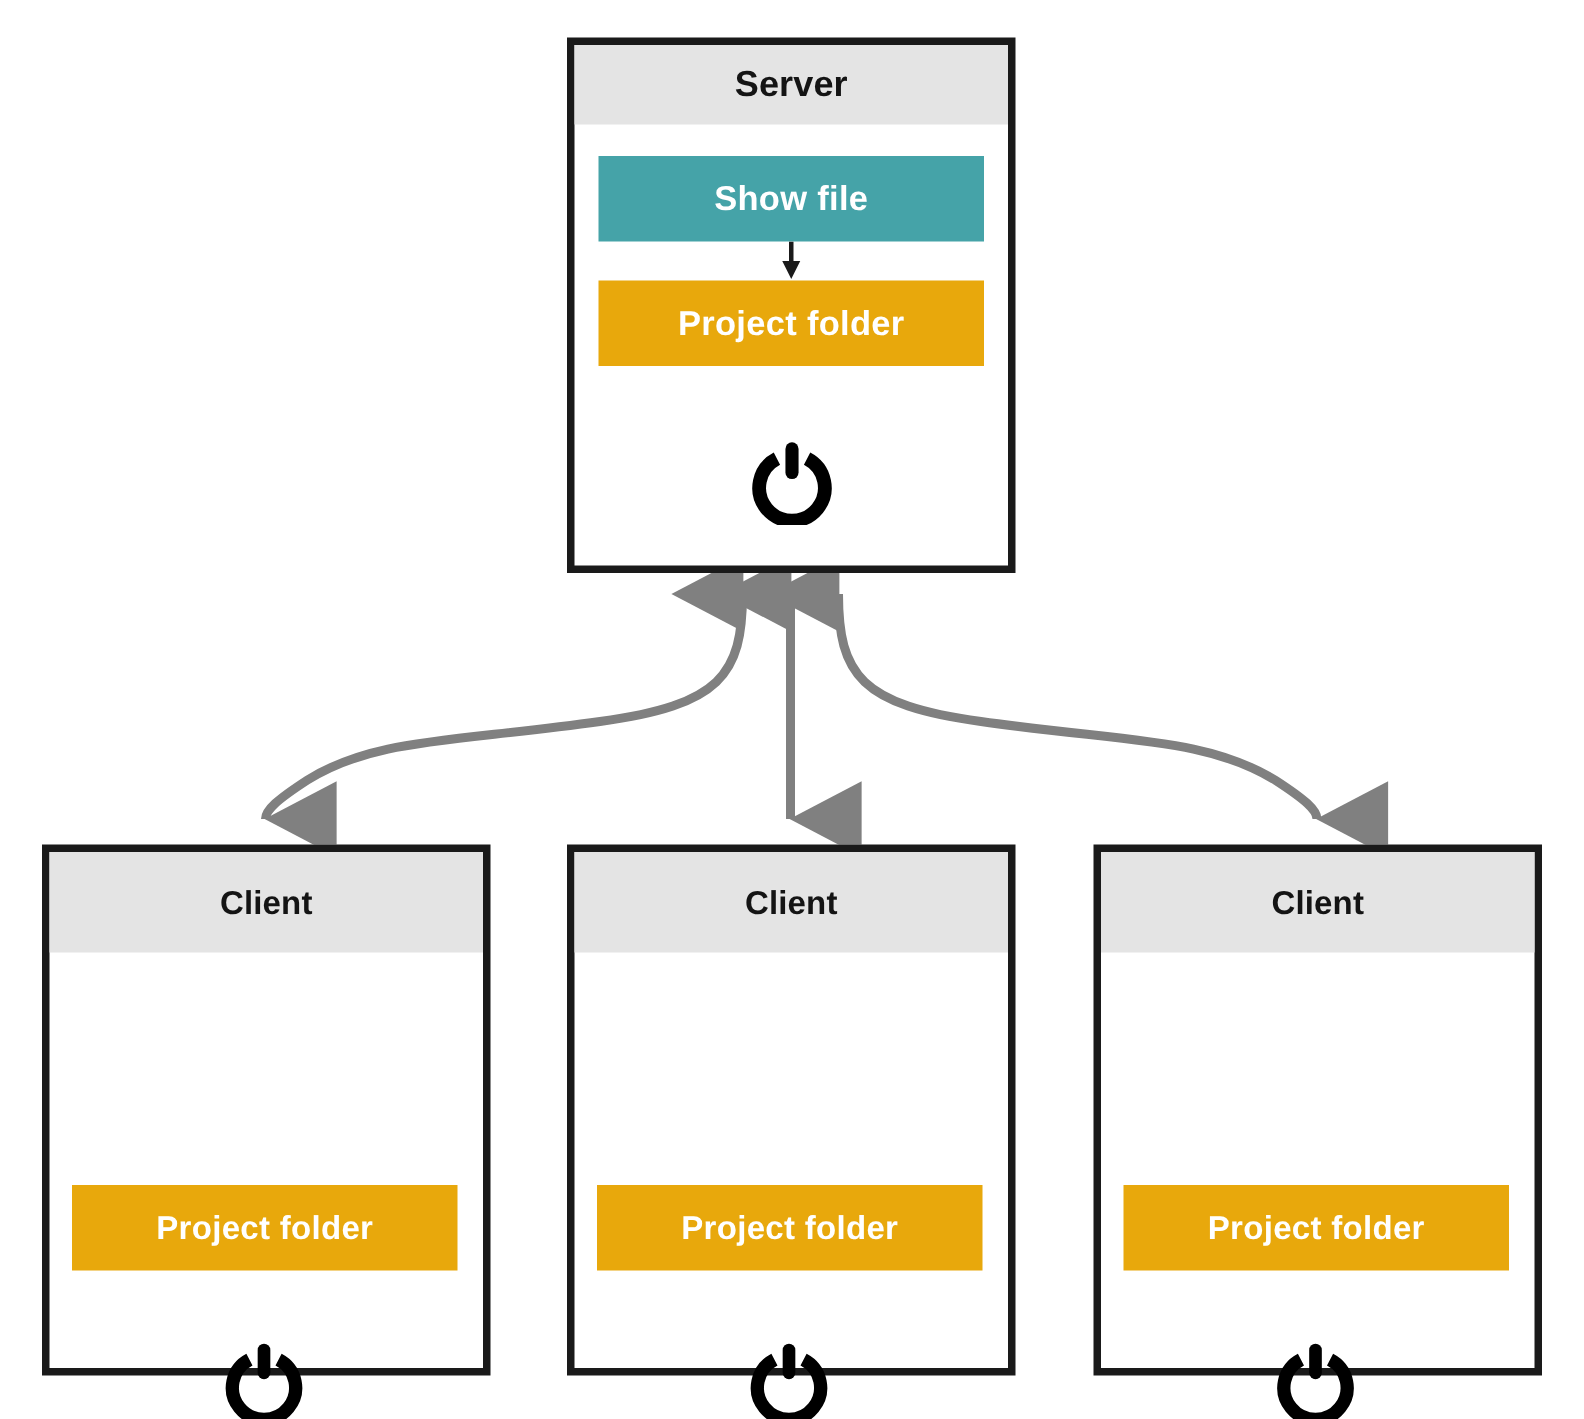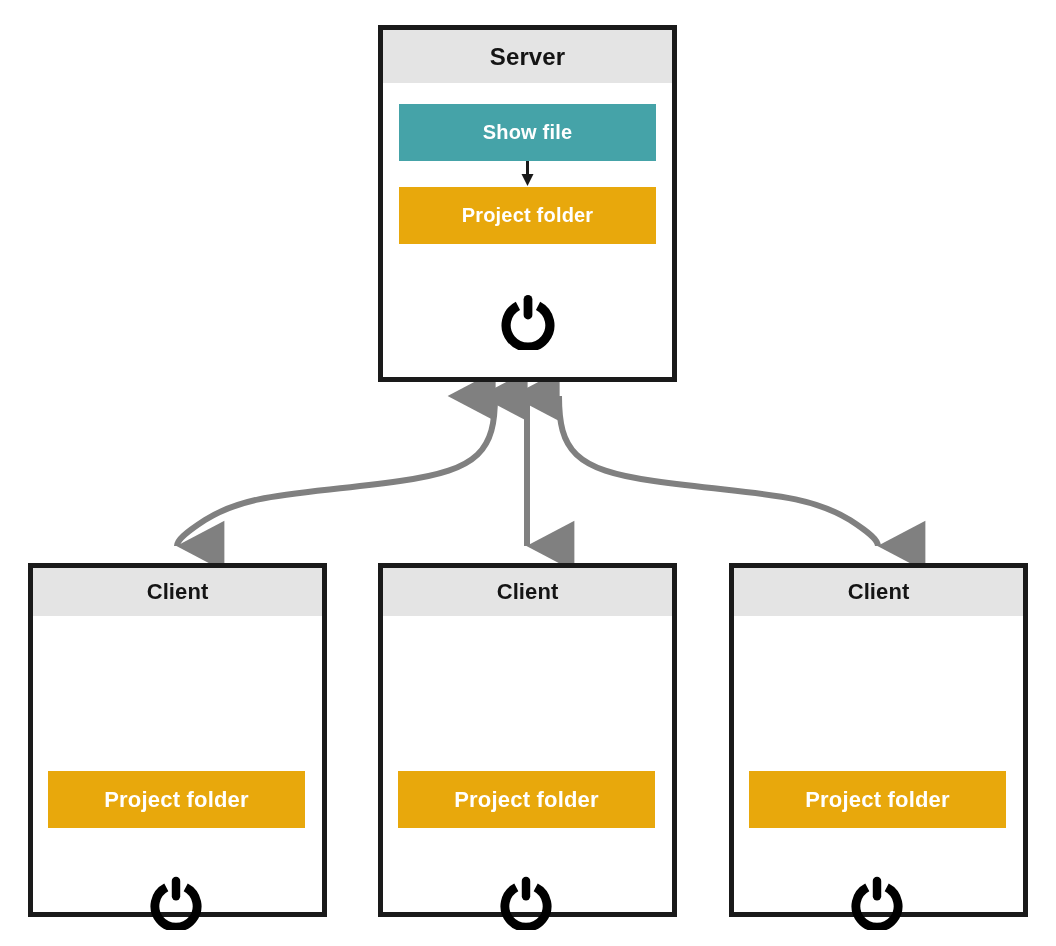--- a/index.html
+++ b/index.html
@@ -50,37 +50,37 @@
     height: 53px;
     font-size: 24px;
   }
 
   .client-node {
     top: 563px;
     width: 299px;
     height: 354px;
   }
   .client-node .node-header {
-    height: 48px;
+    height: 67px;
     font-size: 22px;
   }
   #client-node-1 { left: 28px; }
   #client-node-2 { left: 378px; }
   #client-node-3 { left: 729px; }
 
   
   .bar {
     position: absolute;
     box-sizing: border-box;
     display: flex;
     align-items: center;
     justify-content: center;
     color: #ffffff;
     font-weight: bold;
-    font-size: 20px;
+    font-size: 23px;
     letter-spacing: 0.2px;
     text-align: center;
   }
   .bar-teal { background: #45a3a8; }
   .bar-orange { background: #e8a80c; text-align: right; }
 
   #server-showfile {
     left: 16px;
     top: 21px;
     width: 257px;

